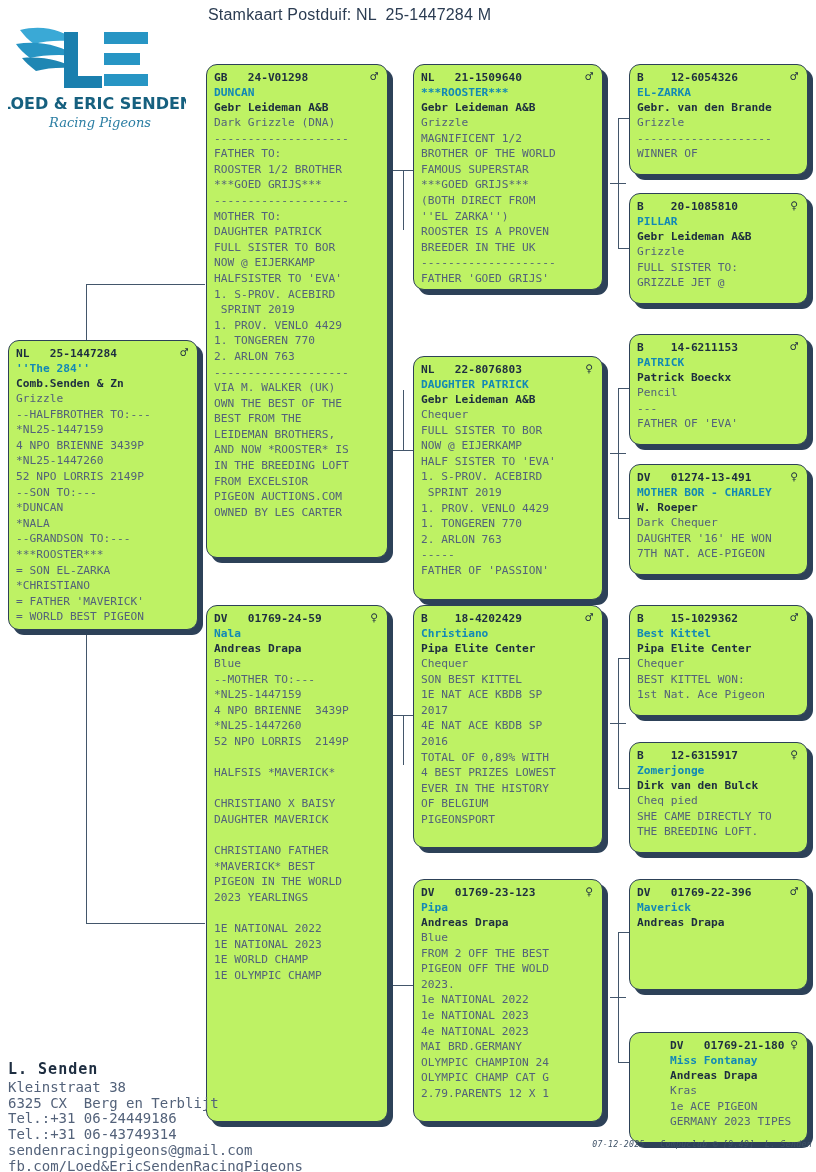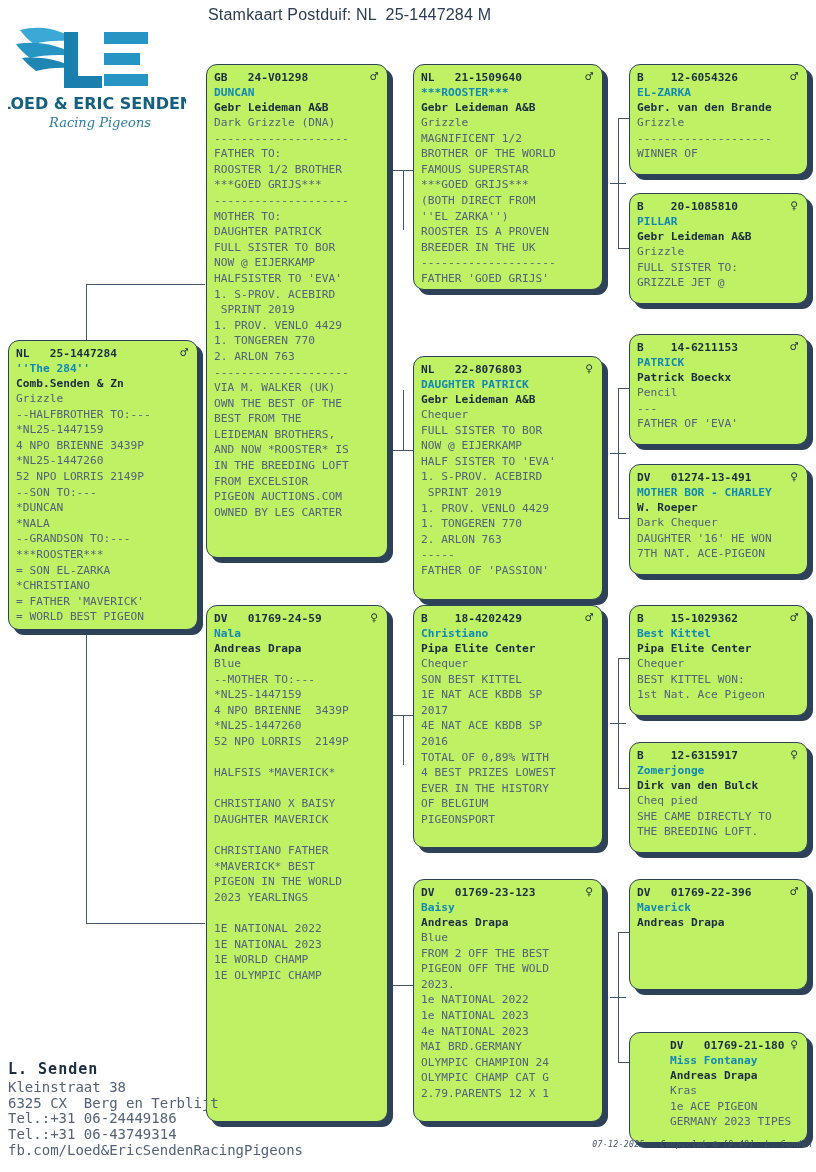--- a/index.html
+++ b/index.html
@@ -194,21 +194,21 @@
     <div class="nick">Christiano</div>
     <div class="owner">Pipa Elite Center</div>
     <div class="lines"><div>Chequer</div><div>SON BEST KITTEL</div><div>1E NAT ACE KBDB SP</div><div>2017</div><div>4E NAT ACE KBDB SP</div><div>2016</div><div>TOTAL OF 0,89% WITH</div><div>4 BEST PRIZES LOWEST</div><div>EVER IN THE HISTORY</div><div>OF BELGIUM</div><div>PIGEONSPORT</div></div>
   </div>
 
   <div class="card" style="left:413px; top:879px; width:190px; height:243px;">
     <div class="card-hdr">
       <span class="ring">DV   01769-23-123</span>
       <span class="sex">♀</span>
     </div>
-    <div class="nick">Baisy</div>
+    <div class="nick">Pipa</div>
     <div class="owner">Andreas Drapa</div>
     <div class="lines"><div>Blue</div><div>FROM 2 OFF THE BEST</div><div>PIGEON OFF THE WOLD</div><div>2023.</div><div>1e NATIONAL 2022</div><div>1e NATIONAL 2023</div><div>4e NATIONAL 2023</div><div>MAI BRD.GERMANY</div><div>OLYMPIC CHAMPION 24</div><div>OLYMPIC CHAMP CAT G</div><div>2.79.PARENTS 12 X 1</div></div>
   </div>
 
   <div class="card" style="left:629px; top:64px; width:179px; height:111px;">
     <div class="card-hdr">
       <span class="ring">B    12-6054326</span>
       <span class="sex">♂</span>
     </div>
     <div class="nick">EL-ZARKA</div>
@@ -280,18 +280,18 @@
       <span class="ring">DV   01769-21-180</span>
       <span class="sex">♀</span>
     </div>
     <div class="nick">Miss Fontanay</div>
     <div class="owner">Andreas Drapa</div>
     <div class="lines"><div>Kras</div><div>1e ACE PIGEON</div><div>GERMANY 2023 TIPES</div></div>
   </div>
 
   <div class="footer">
     <div class="footer-name">L. Senden</div>
-    <div class="footer-lines"><div>Kleinstraat 38</div><div>6325 CX  Berg en Terblijt</div><div>Tel.:+31 06-24449186</div><div>Tel.:+31 06-43749314</div><div>fb.com/Loed&amp;EricSendenRacingPigeons</div></div>
+    <div class="footer-lines"><div>Kleinstraat 38</div><div>6325 CX  Berg en Terblijt</div><div>Tel.:+31 06-24449186</div><div>Tel.:+31 06-43749314</div><div>sendenracingpigeons@gmail.com</div><div>fb.com/Loed&amp;EricSendenRacingPigeons</div></div>
   </div>
 
   <div class="footer-right">07-12-2025   Compuclub © [9.49]  L. Senden</div>
 
 </div>
 
 </body></html>

